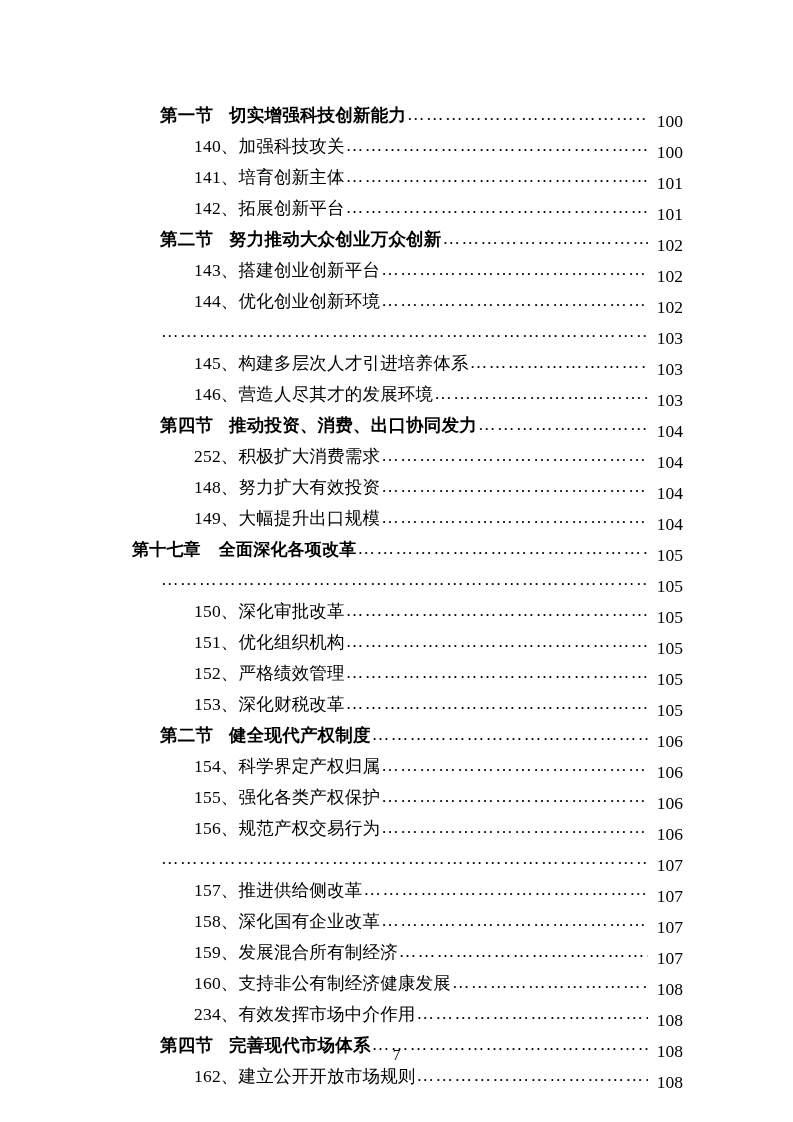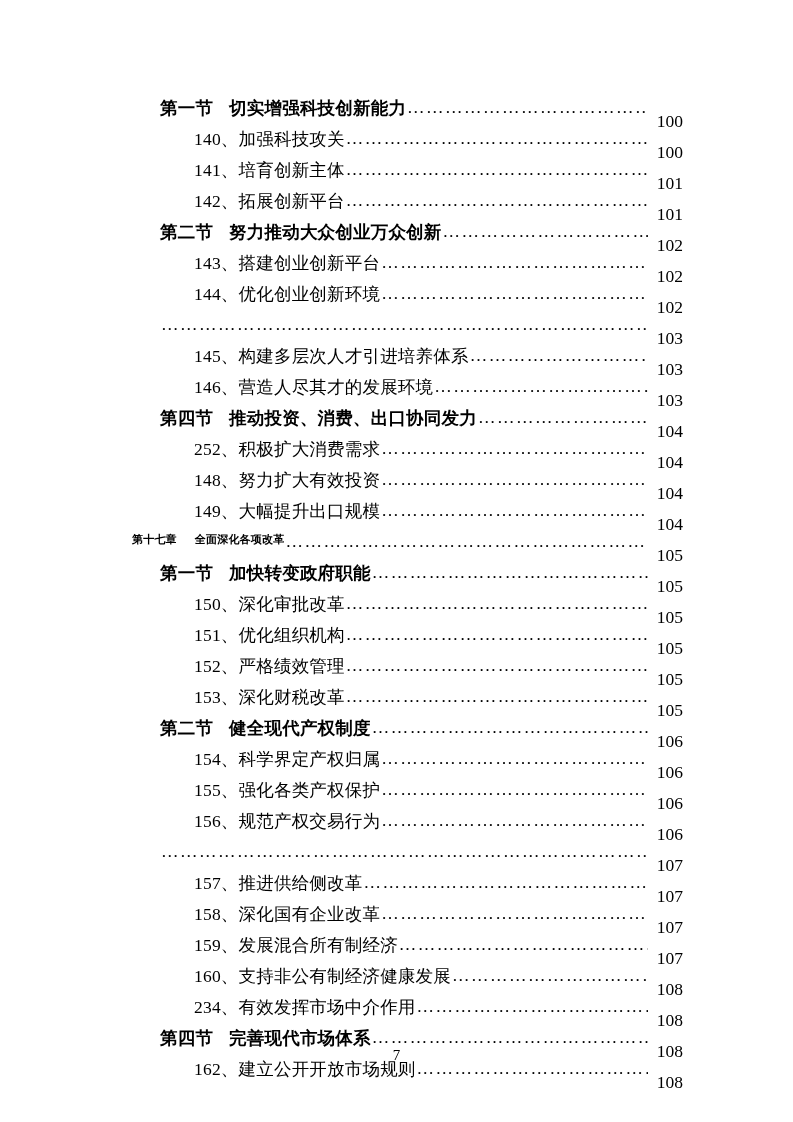--- a/index.html
+++ b/index.html
@@ -19,21 +19,21 @@
     height: 1122px;
     box-sizing: border-box;
     padding: 100px 110px 40px 110px;
     position: relative;
   }
   .toc {
     width: 100%;
   }
   .toc-row {
     display: flex;
-    align-items: flex-start;
+    align-items: center;
     white-space: nowrap;
     line-height: 1.0;
     margin: 0 0 0 0;
     height: 31px;
   }
   .toc-row .label {
     flex: 0 0 auto;
     font-size: 17.5px;
     letter-spacing: 0.2px;
   }
@@ -51,21 +51,21 @@
     flex: 0 0 auto;
     font-size: 17.5px;
     text-align: right;
     min-width: 34px;
     margin-top: 13px;
   }
 
   
   .lvl-chapter .label {
     font-weight: bold;
-    font-size: 11px;
+    font-size: 17px;
   }
   .lvl-chapter {
     padding-left: 22px;
   }
   .lvl-chapter .label .gap {
     display: inline-block;
     width: 18px;
   }
 
   
@@ -170,21 +170,20 @@
         <span class="label"><span>149、大幅提升出口规模</span></span>
         <span class="dots">……………………………………………………………………………………………………………………</span>
         <span class="page-num">104</span>
       </div>
       <div class="toc-row lvl-chapter">
         <span class="label"><span>第十七章</span><span class="gap"></span><span>全面深化各项改革</span></span>
         <span class="dots">……………………………………………………………………………………………………………………</span>
         <span class="page-num">105</span>
       </div>
       <div class="toc-row lvl-section">
-        <span class="label"><span>第一节</span><span class="gap"></span><span>加快转变政府职能</span></span>
         <span class="dots">……………………………………………………………………………………………………………………</span>
         <span class="page-num">105</span>
       </div>
       <div class="toc-row lvl-item">
         <span class="label"><span>150、深化审批改革</span></span>
         <span class="dots">……………………………………………………………………………………………………………………</span>
         <span class="page-num">105</span>
       </div>
       <div class="toc-row lvl-item">
         <span class="label"><span>151、优化组织机构</span></span>

